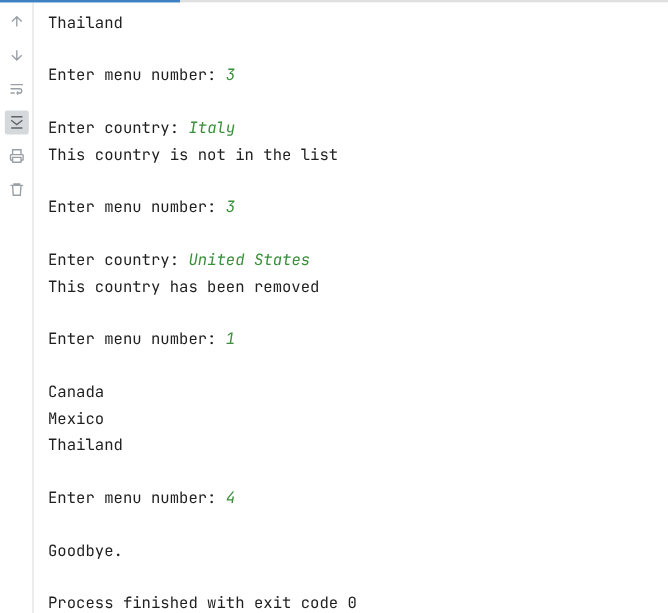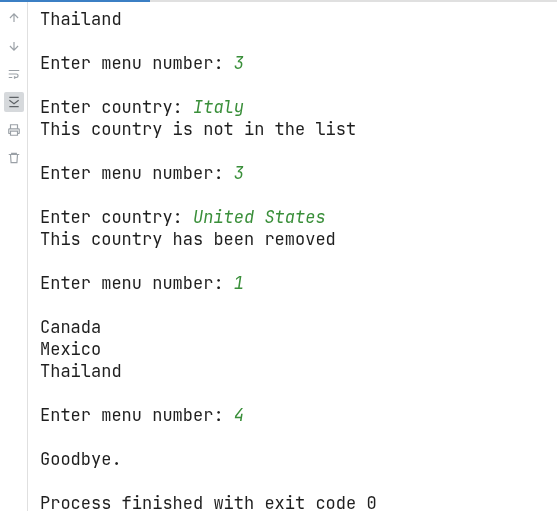--- a/index.html
+++ b/index.html
@@ -51,21 +51,21 @@
   .toolbar .icon.active {
     background: #d6d9dc;
     color: #5f6367;
     border-radius: 2px;
   }
   .toolbar .icon svg { width: 14px; height: 14px; }
   .console {
     flex: 1;
     padding: 6px 10px 6px 12px;
     font-family: "JetBrains Mono", "Consolas", "Courier New", monospace;
-    font-size: 17px;
+    font-size: 13px;
     line-height: 22px;
     color: #1f1f1f;
     white-space: pre;
     overflow: hidden;
   }
   .console .line { min-height: 22px; }
   .user-input {
     color: #3a8f3a;
     font-style: italic;
   }

